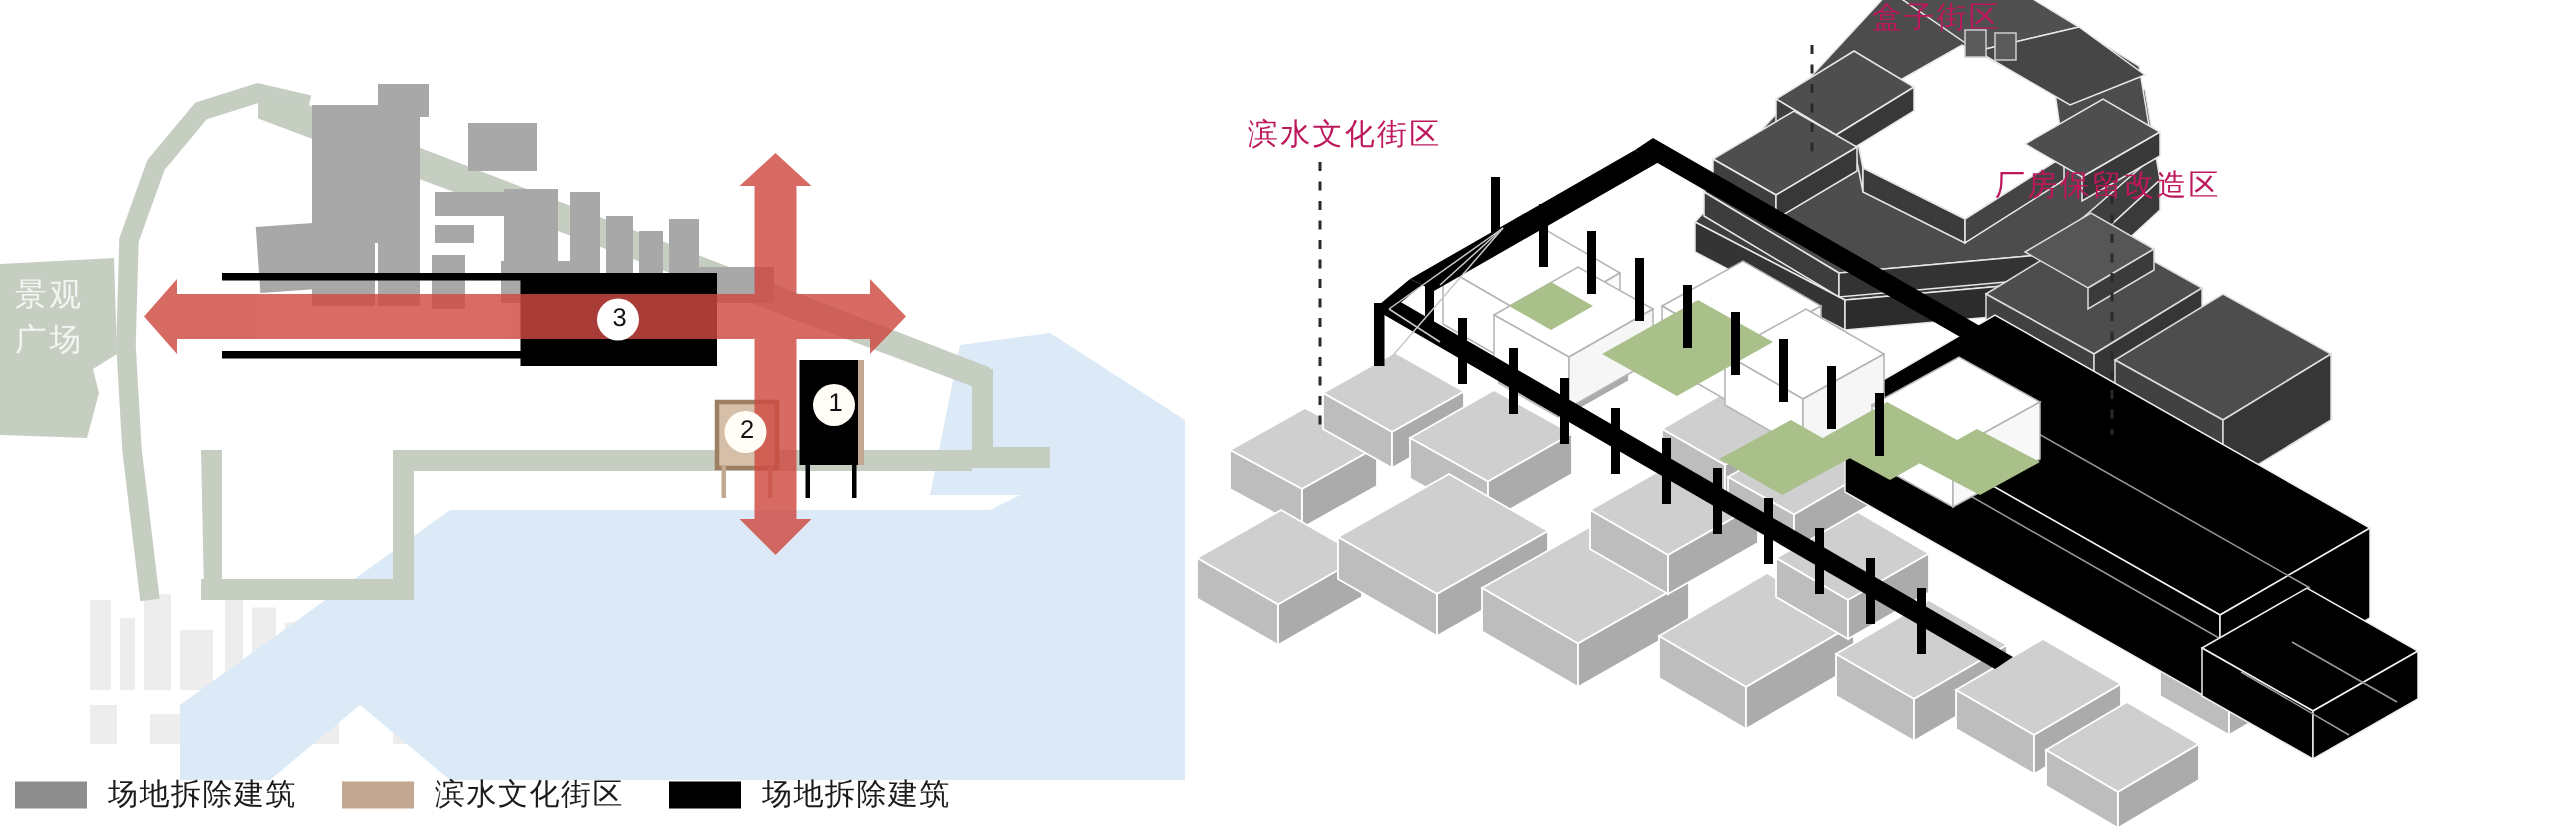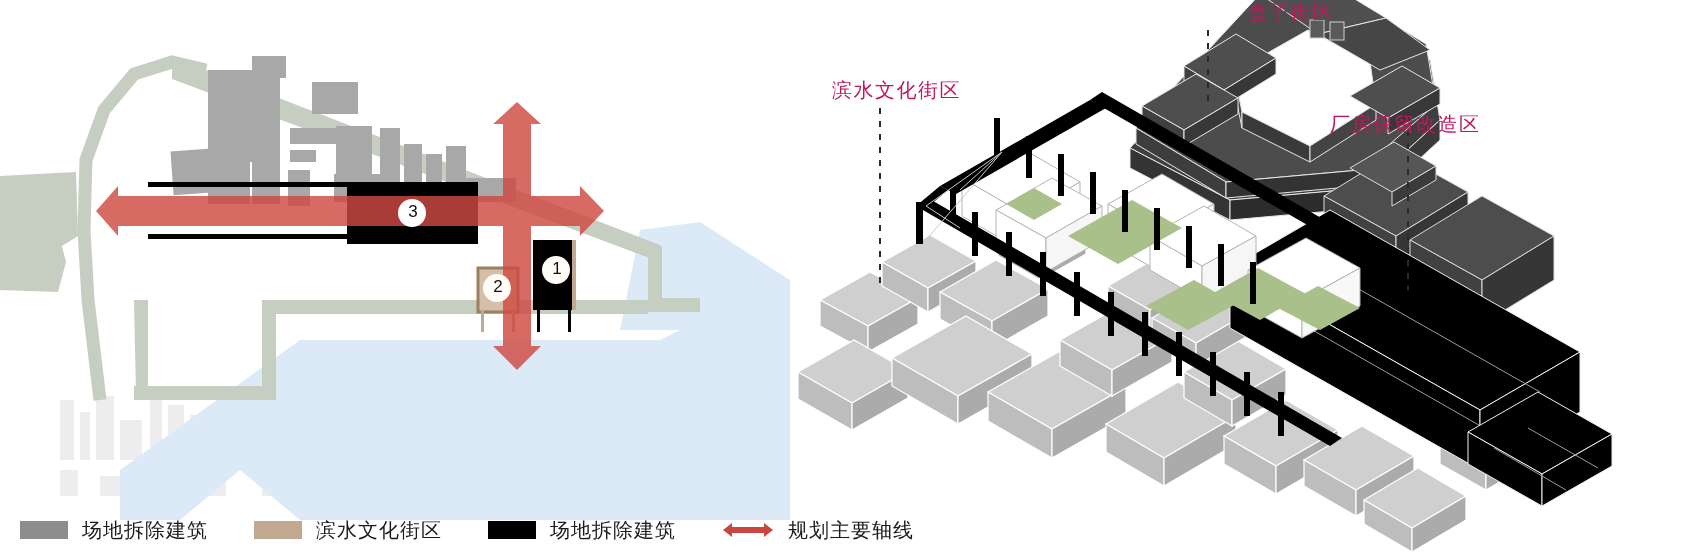--- a/index.html
+++ b/index.html
@@ -9,21 +9,21 @@
 
   .panel{position:absolute;top:0;height:558px;}
   #left-panel{left:0;width:790px;}
   #right-panel{left:790px;width:910px;}
 
   svg{display:block;}
   .abs{position:absolute;left:0;top:0;}
 
   
   #legend{position:absolute;left:0;bottom:6px;width:790px;height:44px;
-          display:flex;align-items:center;gap:16px;padding-left:20px;}
+          display:flex;align-items:center;gap:0px;padding-left:10px;}
   .legend-item{display:flex;align-items:center;margin-right:30px;}
   .swatch{width:48px;height:18px;margin-right:14px;flex:0 0 auto;}
   .swatch.gray{background:#8d8d8d;}
   .swatch.tan{background:#c3a891;}
   .swatch.black{background:#000000;}
   .swatch.arrow{width:52px;height:18px;background:transparent;position:relative;}
   .legend-label{font-size:20px;color:#1b1b1b;letter-spacing:1px;
                 white-space:nowrap;line-height:1;}
 
   
@@ -154,20 +154,25 @@
         </g>
 
         <g>
           <circle cx="412" cy="213" r="14" fill="#ffffff"></circle>
           <circle cx="556" cy="270" r="14" fill="#fffdf6"></circle>
           <circle cx="497" cy="288" r="14" fill="#fffdf6"></circle>
         </g>
       </g>
     </svg>
 
+    <div style="position:absolute;left:10px;top:182px;width:70px;line-height:30px;
+                font-size:21px;color:#f3f5f2;letter-spacing:2px;">
+      <div>景观</div>
+      <div>广场</div>
+    </div>
 
     <div style="position:absolute;left:404px;top:202px;width:18px;text-align:center;
                 font-size:17px;color:#111;">3</div>
     <div style="position:absolute;left:548px;top:259px;width:18px;text-align:center;
                 font-size:17px;color:#111;">1</div>
     <div style="position:absolute;left:489px;top:277px;width:18px;text-align:center;
                 font-size:17px;color:#111;">2</div>
 
     <div id="legend">
 
@@ -179,30 +184,20 @@
       <div class="legend-item">
         <span class="swatch tan"></span>
         <span class="legend-label">滨水文化街区</span>
       </div>
 
       <div class="legend-item">
         <span class="swatch black"></span>
         <span class="legend-label">场地拆除建筑</span>
       </div>
 
-      <div class="legend-item">
-        <span class="swatch arrow">
-          <svg width="52" height="18" viewBox="0 0 52 18">
-            <rect x="10" y="6" width="32" height="6" fill="#c9453f"></rect>
-            <polygon points="10,2 10,16 1,9" fill="#c9453f"></polygon>
-            <polygon points="42,2 42,16 51,9" fill="#c9453f"></polygon>
-          </svg>
-        </span>
-        <span class="legend-label">规划主要轴线</span>
-      </div>
 
     </div>
   </div>
 
   <div class="panel" id="right-panel">
 
     <svg class="abs" width="910" height="558" viewBox="0 0 910 558">
 
       <g stroke="#ffffff" stroke-width="1.2">
 

